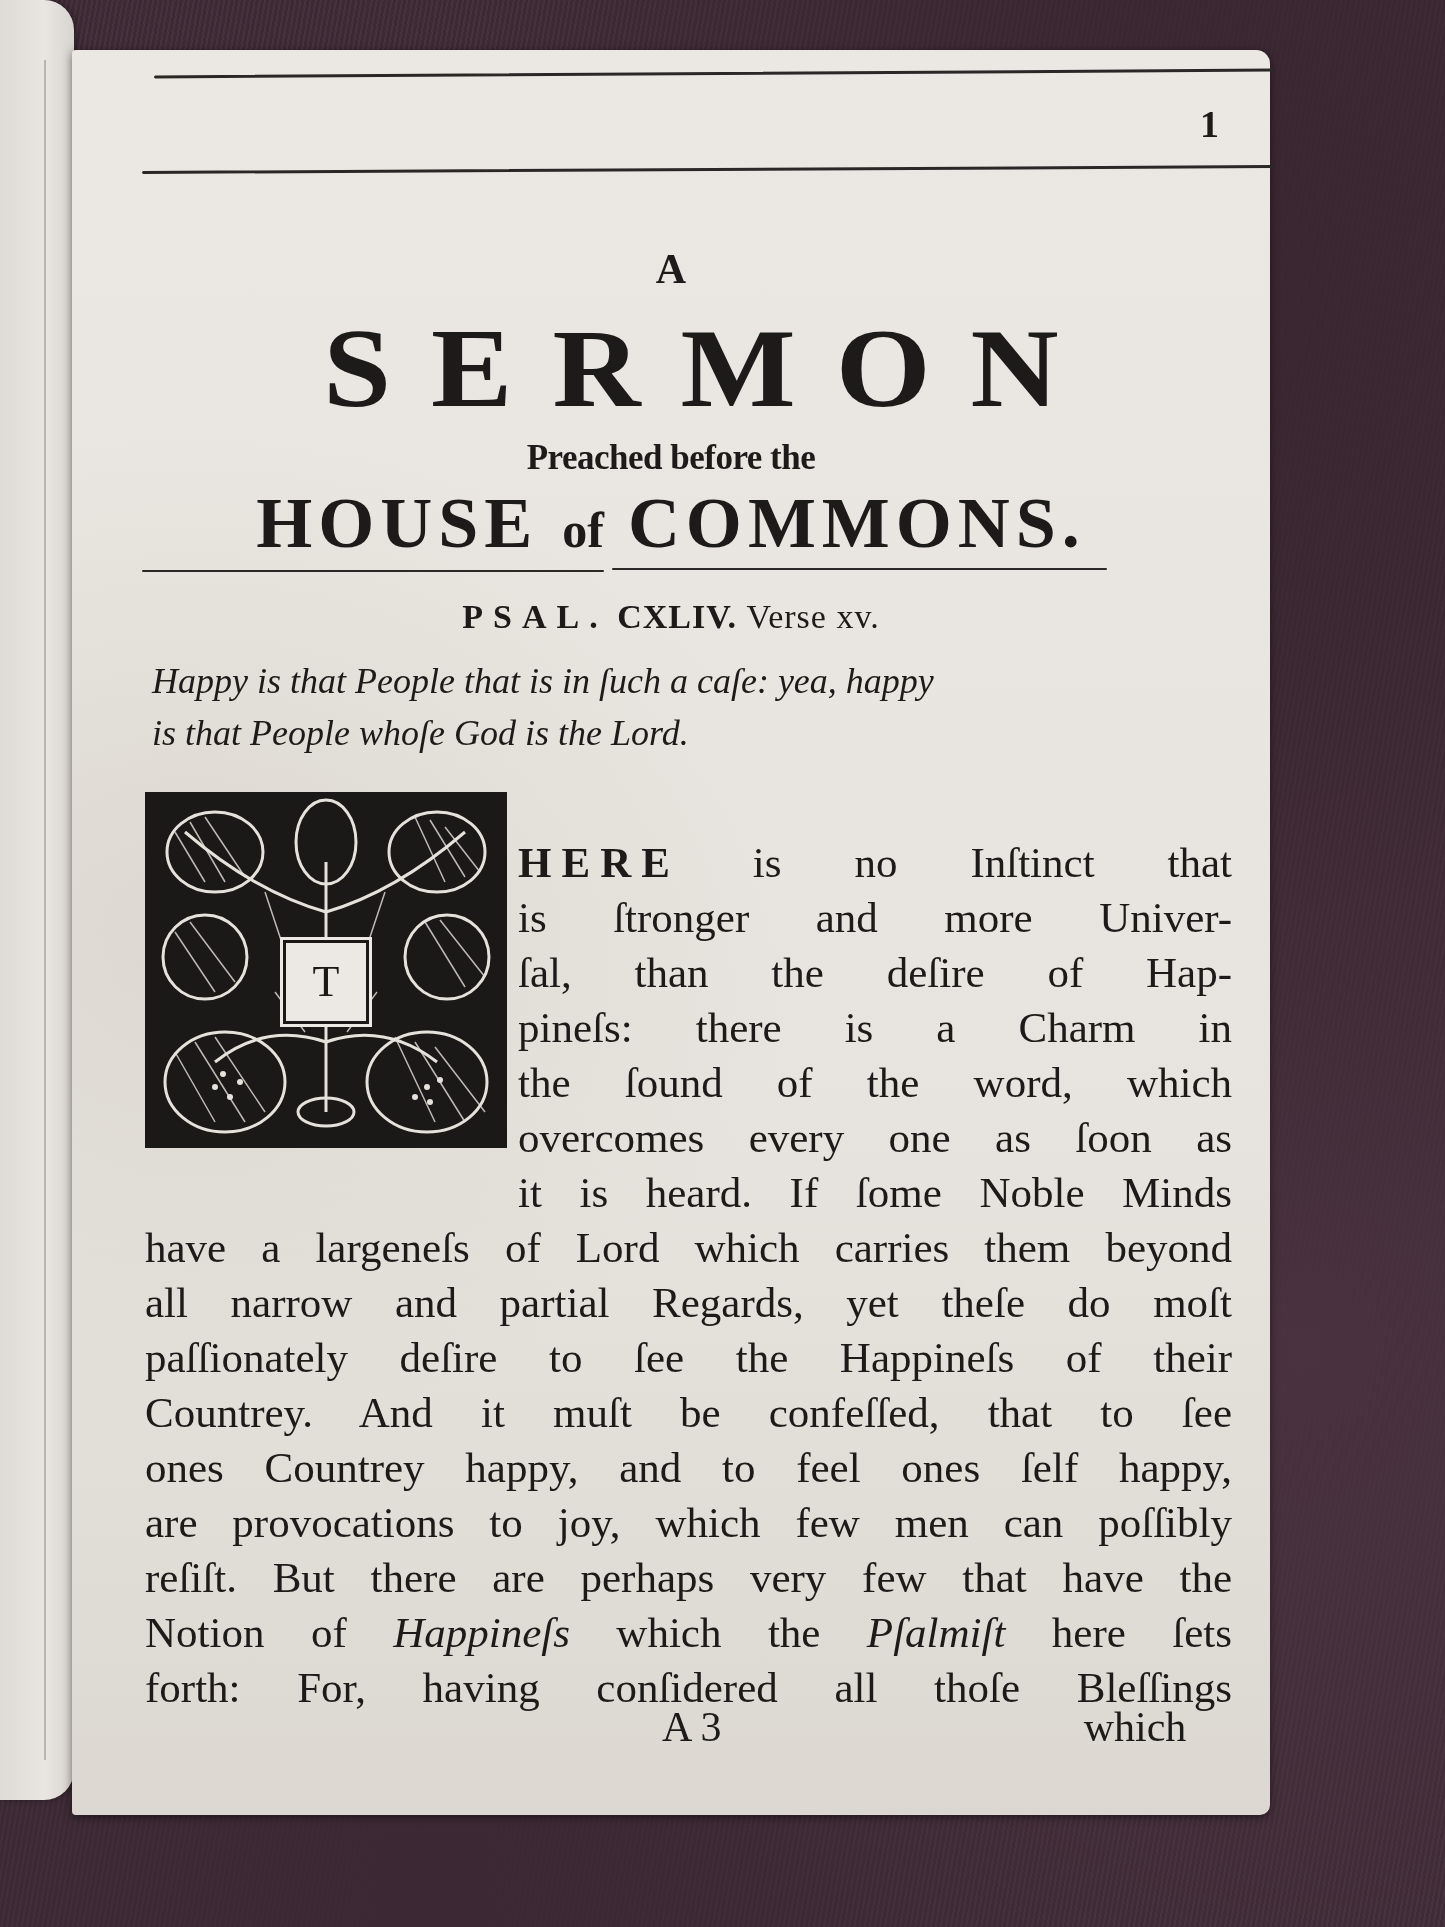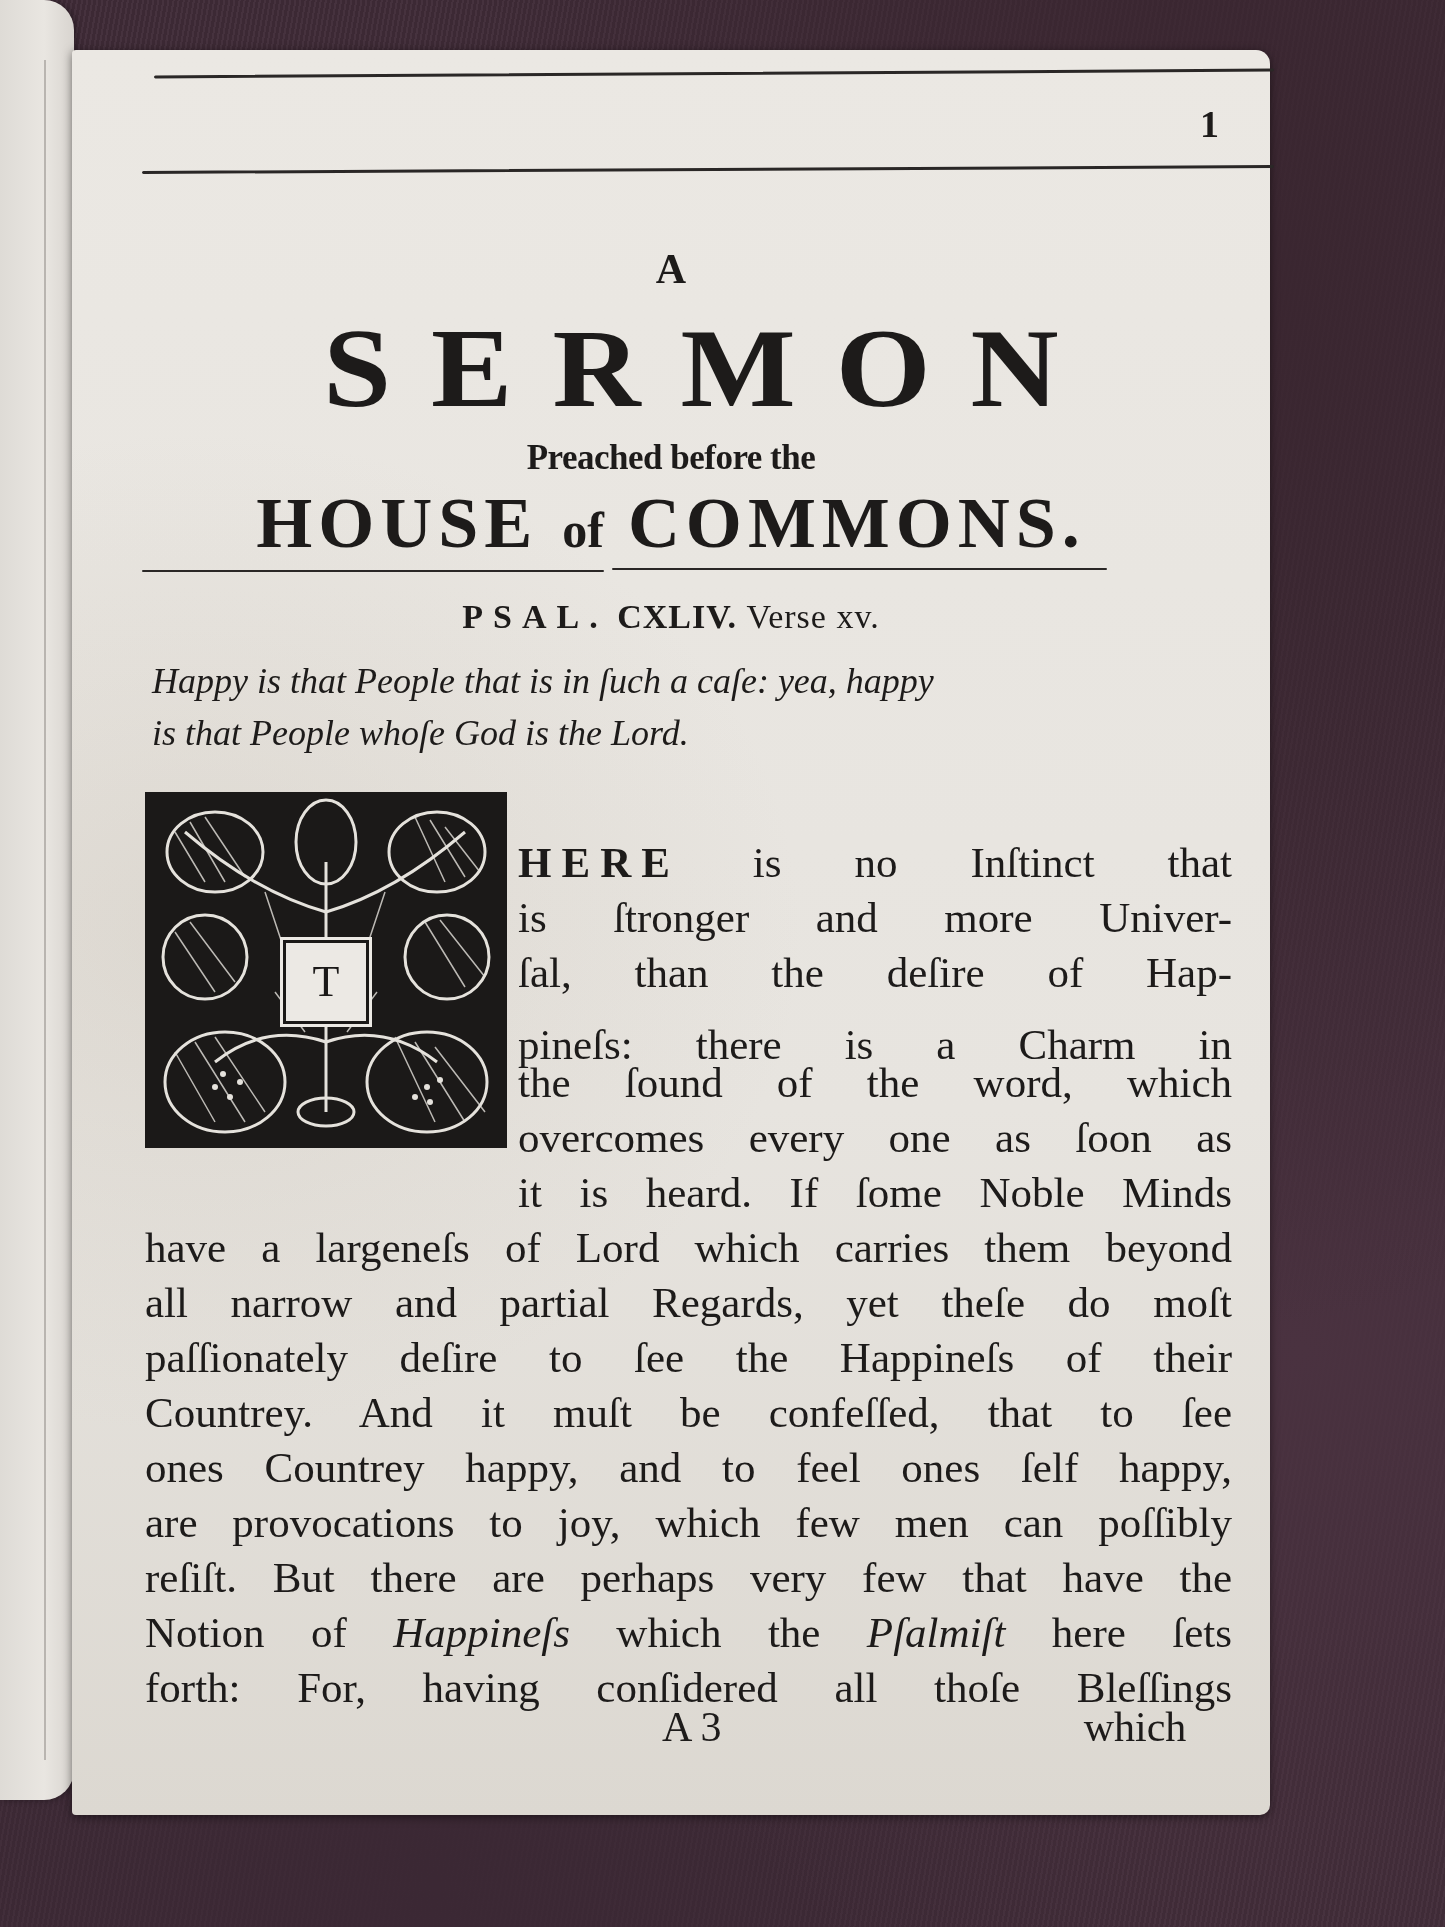--- a/index.html
+++ b/index.html
@@ -146,21 +146,21 @@
       </g>
     </svg>
     <div class="dropcap-letter">T</div>
   </div>
 
   <div class="body-line narrow" style="top:785px;">
     <span class="caps">HERE</span><span> is no Inſtinct that</span>
   </div>
   <div class="body-line narrow" style="top:840px;">is ſtronger and more Univer-</div>
   <div class="body-line narrow" style="top:895px;">ſal, than the deſire of Hap-</div>
-  <div class="body-line narrow" style="top:950px;margin-top:17px;">pineſs: there is a Charm in</div>
+  <div class="body-line narrow" style="top:950px;">pineſs: there is a Charm in</div>
   <div class="body-line narrow" style="top:1005px;">the ſound of the word, which</div>
   <div class="body-line narrow" style="top:1060px;">overcomes every one as ſoon as</div>
   <div class="body-line narrow" style="top:1115px;">it is heard. If ſome Noble Minds</div>
   <div class="body-line wide" style="top:1170px;">have a largeneſs of Lord which carries them beyond</div>
   <div class="body-line wide" style="top:1225px;">all narrow and partial Regards, yet theſe do moſt</div>
   <div class="body-line wide" style="top:1280px;font-family:Liberation Serif, serif;">paſſionately deſire to ſee the Happineſs of their</div>
   <div class="body-line wide" style="top:1335px;">Countrey. And it muſt be confeſſed, that to ſee</div>
   <div class="body-line wide" style="top:1390px;">ones Countrey happy, and to feel ones ſelf happy,</div>
   <div class="body-line wide" style="top:1445px;">are provocations to joy, which few men can poſſibly</div>
   <div class="body-line wide" style="top:1500px;">reſiſt. But there are perhaps very few that have the</div>

